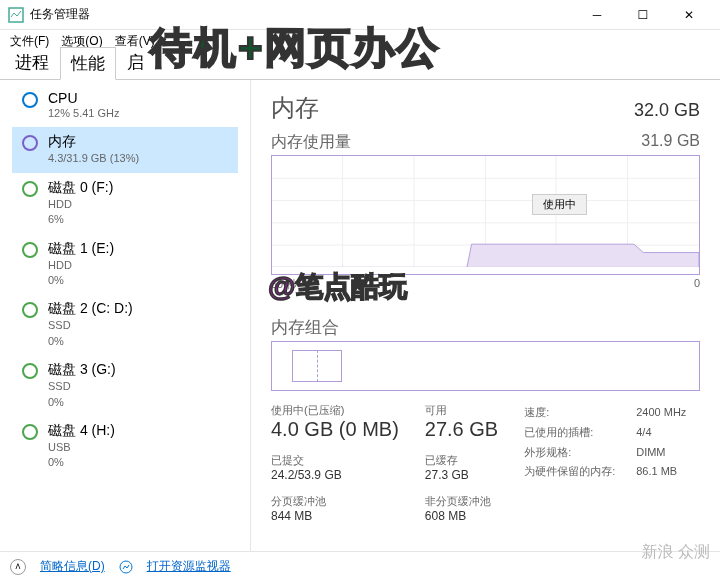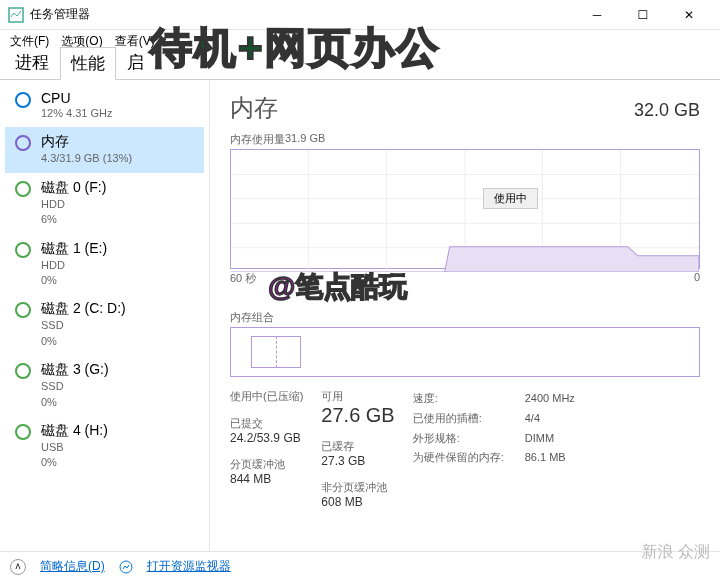--- a/index.html
+++ b/index.html
@@ -8,43 +8,43 @@
 .titlebar-icon{width:16px;height:16px;margin-right:6px}
 .titlebar-title{font-size:12px;flex:1}
 .titlebar-controls{display:flex;gap:0}
 .titlebar-btn{width:46px;height:30px;display:flex;align-items:center;justify-content:center;font-size:12px}
 .menubar{height:22px;display:flex;align-items:flex-end;padding:0 4px;font-size:12px}
 .menu-item{padding:2px 6px}
 .tabs{height:28px;display:flex;align-items:flex-end;border-bottom:1px solid #ccc;padding:0 4px;font-size:17px}
 .tab{padding:4px 10px;border:1px solid transparent;cursor:pointer}
 .tab.active{border:1px solid #ccc;border-bottom:1px solid #fff;background:#fff;margin-bottom:-1px}
 .content{display:flex;height:calc(100% - 110px)}
-.sidebar{width:210px;border-right:1px solid #e5e5e5;overflow-y:auto;padding:4px 5px}
+.sidebar{width:251px;border-right:1px solid #e5e5e5;overflow-y:auto;padding:4px 12px}
 .side-item{display:flex;padding:6px 10px;align-items:flex-start;cursor:pointer}
 .side-item.selected{background:#cce8ff}
 .ring{width:16px;height:16px;border-radius:50%;border:2px solid;margin-right:10px;margin-top:2px;flex-shrink:0}
 .ring.blue{border-color:#0078d4}
 .ring.green{border-color:#4ca64c}
 .side-text{flex:1}
 .side-title{font-size:14px;color:#000}
 .side-sub{font-size:11px;color:#666;line-height:1.4}
 .detail{flex:1;padding:12px 20px;position:relative;overflow:hidden}
 .detail-header{display:flex;justify-content:space-between;align-items:baseline;margin-bottom:8px}
 .detail-title{font-size:24px;color:#555}
 .detail-total{font-size:18px;color:#333}
-.chart-label{font-size:11px;color:#666;display:flex;margin-bottom:2px}
+.chart-label{font-size:16px;color:#666;display:flex;justify-content:space-between;margin-bottom:2px}
 .chart{height:120px;border:1px solid #b19cd9;position:relative;margin-bottom:2px;background:#fff}
 .chart-line{position:absolute;inset:0}
-.chart-badge{position:absolute;top:38px;left:252px;background:#f0f0f0;border:1px solid #ccc;padding:2px 10px;font-size:11px}
+.chart-badge{position:absolute;top:38px;left:260px;background:#f0f0f0;border:1px solid #ccc;padding:2px 10px;font-size:11px}
 .chart-axis{display:flex;justify-content:space-between;font-size:11px;color:#666;margin-bottom:24px}
-.comp-label{font-size:11px;color:#666;margin-bottom:2px}
+.comp-label{font-size:17px;color:#666;margin-bottom:2px}
 .comp-box{height:50px;border:1px solid #b19cd9;position:relative;margin-bottom:12px}
 .comp-inner{position:absolute;left:20px;top:8px;bottom:8px;width:25px;border:1px solid #b19cd9;border-right:none}
 .comp-inner2{position:absolute;left:45px;top:8px;bottom:8px;width:25px;border:1px solid #b19cd9;border-left:1px dashed #b19cd9}
-.stats{display:flex;gap:18px}
+.stats{display:flex;gap:26px}
 .stats-col{display:flex;flex-direction:column;gap:8px}
 .stat-block{margin-bottom:4px}
 .stat-label{font-size:11px;color:#666}
 .stat-value{font-size:12px;color:#333}
 .stat-value.big{font-size:20px}
 .info-col{font-size:11px;color:#555;line-height:1.8}
 .info-row{display:flex;gap:12px}
 .info-k{color:#666;min-width:100px}
 .bottombar{position:absolute;bottom:0;left:0;right:0;height:30px;border-top:1px solid #e5e5e5;display:flex;align-items:center;padding:0 10px;font-size:12px;gap:14px;background:#fff}
 .link{color:#0066cc;text-decoration:underline;cursor:pointer}
@@ -80,21 +80,21 @@
   <div class="tab active">性能</div>
   <div class="tab">启</div>
 </div>
 
 <div class="content">
   <div class="sidebar">
     <div class="side-item">
       <div class="ring blue"></div>
       <div class="side-text">
           <div class="side-title">CPU</div>
-          <div class="side-sub">12%  4.31 GHz</div>
+          <div class="side-sub">12%  5.41 GHz</div>
         </div>
     </div>
     <div class="side-item selected">
       <div class="ring blue" style="border-color:#7b5fc9"></div>
       <div class="side-text">
           <div class="side-title">内存</div>
           <div class="side-sub">4.3/31.9 GB (13%)</div>
         </div>
     </div>
     <div class="side-item">
@@ -169,20 +169,21 @@
       </div>
     <div class="comp-label">内存组合</div>
     <div class="comp-box">
       <div class="comp-inner"></div>
         <div class="comp-inner2"></div>
     </div>
     <div class="stats">
       <div class="stats-col">
         <div class="stat-block">
             <div class="stat-label">使用中(已压缩)</div>
+            <div class="stat-value big">4.0 GB (0 MB)</div>
           </div>
         <div class="stat-block">
             <div class="stat-label">已提交</div>
             <div class="stat-value">24.2/53.9 GB</div>
           </div>
         <div class="stat-block">
             <div class="stat-label">分页缓冲池</div>
             <div class="stat-value">844 MB</div>
           </div>
       </div>

